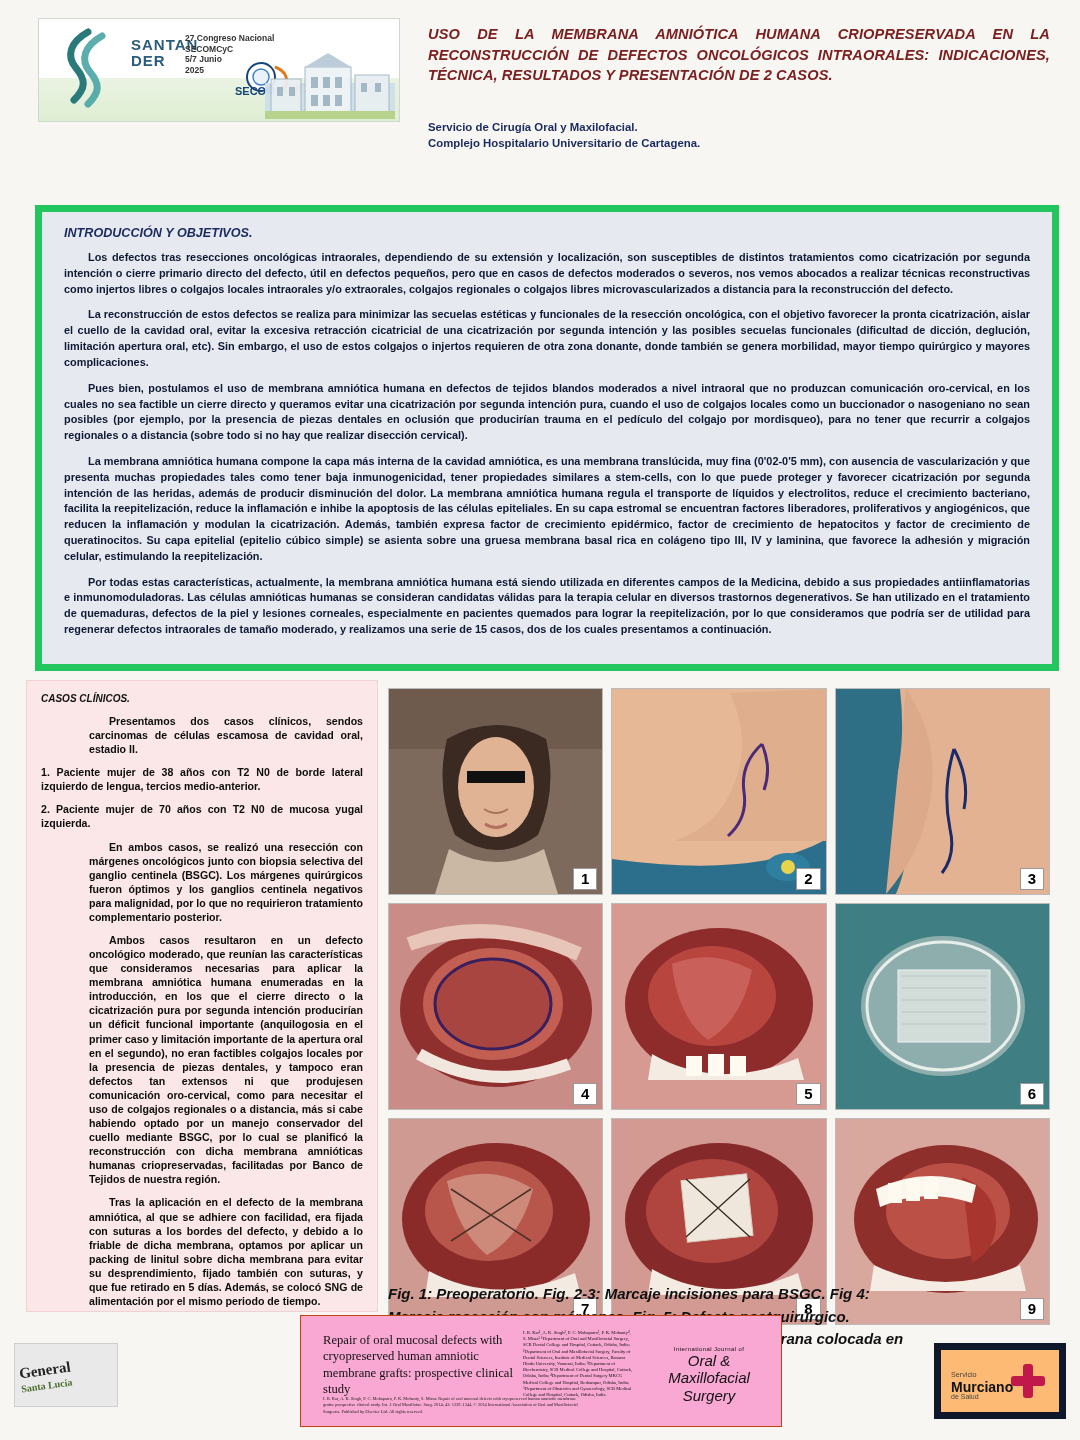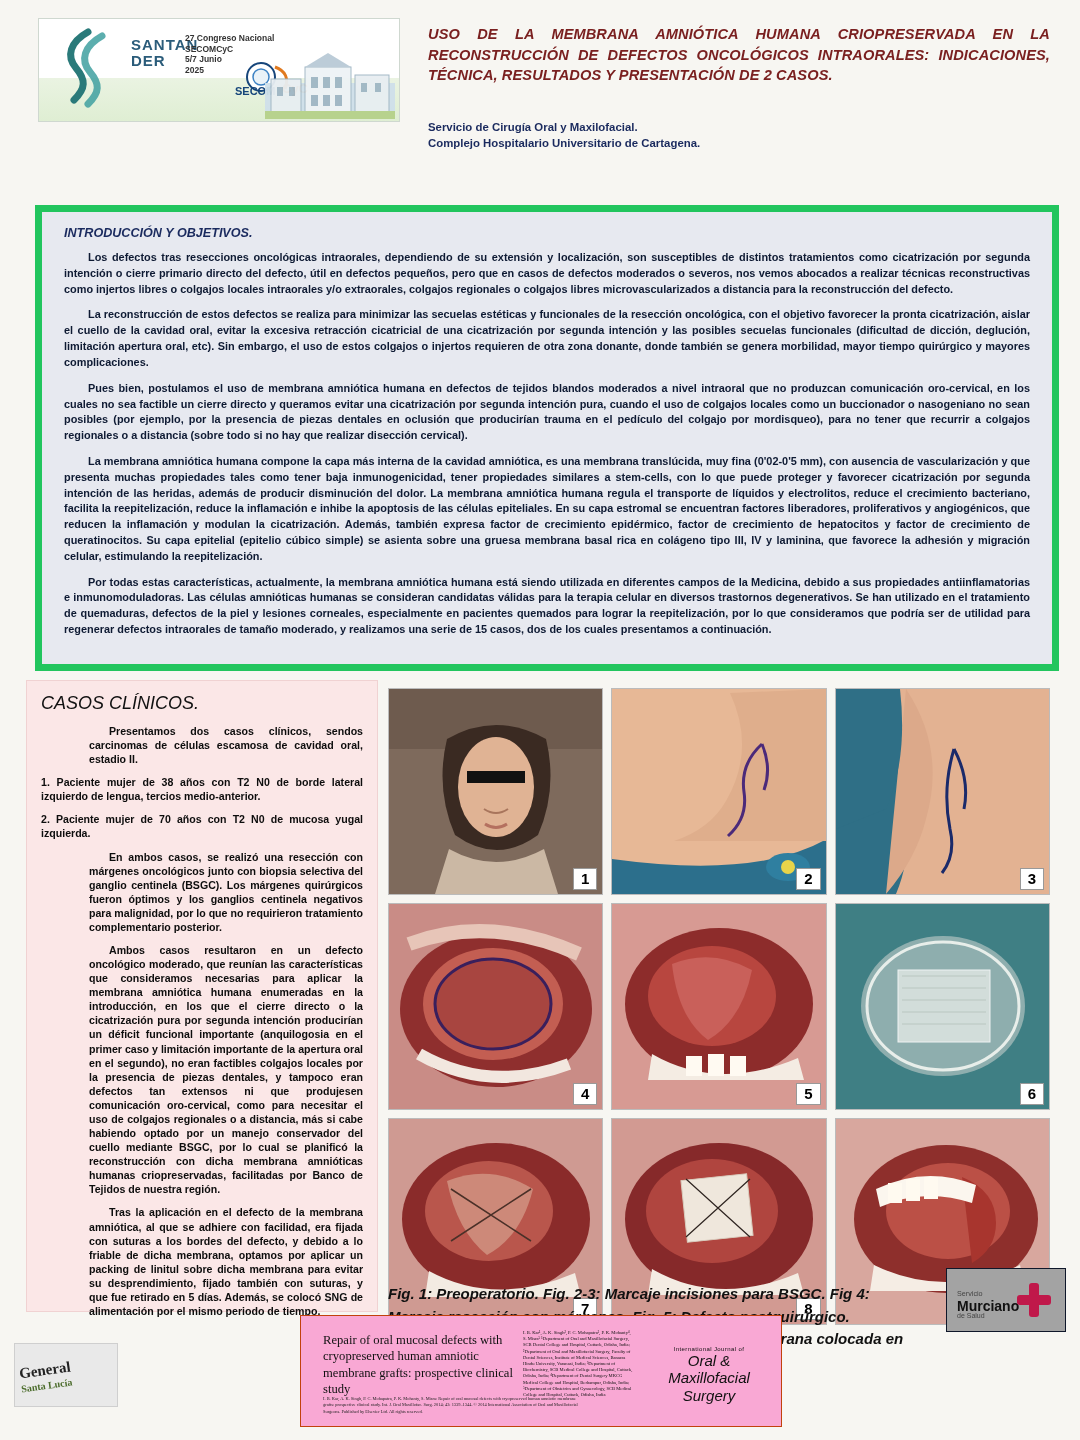--- a/index.html
+++ b/index.html
@@ -69,21 +69,21 @@
   }
   .intro .body p{margin:0 0 10px 0;text-indent:24px;}
 
   
   .cases{
     position:absolute;left:26px;top:680px;width:350px;height:630px;
     background:#fbe7e7;border:1px solid #f0d2d2;
   }
   .cases h2{
     margin:0;padding:12px 0 0 14px;
-    font-size:18px;font-style:italic;font-weight:normal;color:#111;
+    font-size:10px;font-style:italic;font-weight:bold;color:#111;
   }
   .cases .body{
     padding:10px 14px 0 14px;font-size:10.6px;font-weight:bold;color:#0d0d0d;
     text-align:justify;line-height:1.33;
   }
   .cases .body p{margin:0 0 9px 0;}
   .cases .body p.ind{text-indent:20px;margin-left:48px;}
 
   
   .grid{position:absolute;left:388px;top:688px;width:662px;}
@@ -131,22 +131,22 @@
   }
   .logo-hgu .t1{
     position:absolute;left:4px;top:18px;font-size:15px;font-weight:bold;
     font-family:"Liberation Serif",serif;color:#222;transform:rotate(-8deg);
   }
   .logo-hgu .t2{
     position:absolute;left:6px;top:36px;font-size:10px;font-weight:bold;
     font-family:"Liberation Serif",serif;color:#4a6b2a;transform:rotate(-8deg);
   }
   .logo-murcia{
-    position:absolute;right:14px;top:1268px;width:118px;height:62px;
-    background:#a3a3a3;border:1px solid #0f172a;
+    position:absolute;right:14px;top:1343px;width:118px;height:62px;
+    background:#fdba74;border:7px solid #0f172a;
   }
   .logo-murcia .mt{
     position:absolute;left:10px;top:20px;font-size:7.2px;color:#444;line-height:1.25;
   }
   .logo-murcia .mb{
     position:absolute;left:10px;top:29px;font-size:14px;font-weight:bold;color:#111;text-align:right;
   }
   .logo-murcia .ms{
     position:absolute;left:10px;top:43px;font-size:7px;color:#444;
   }

